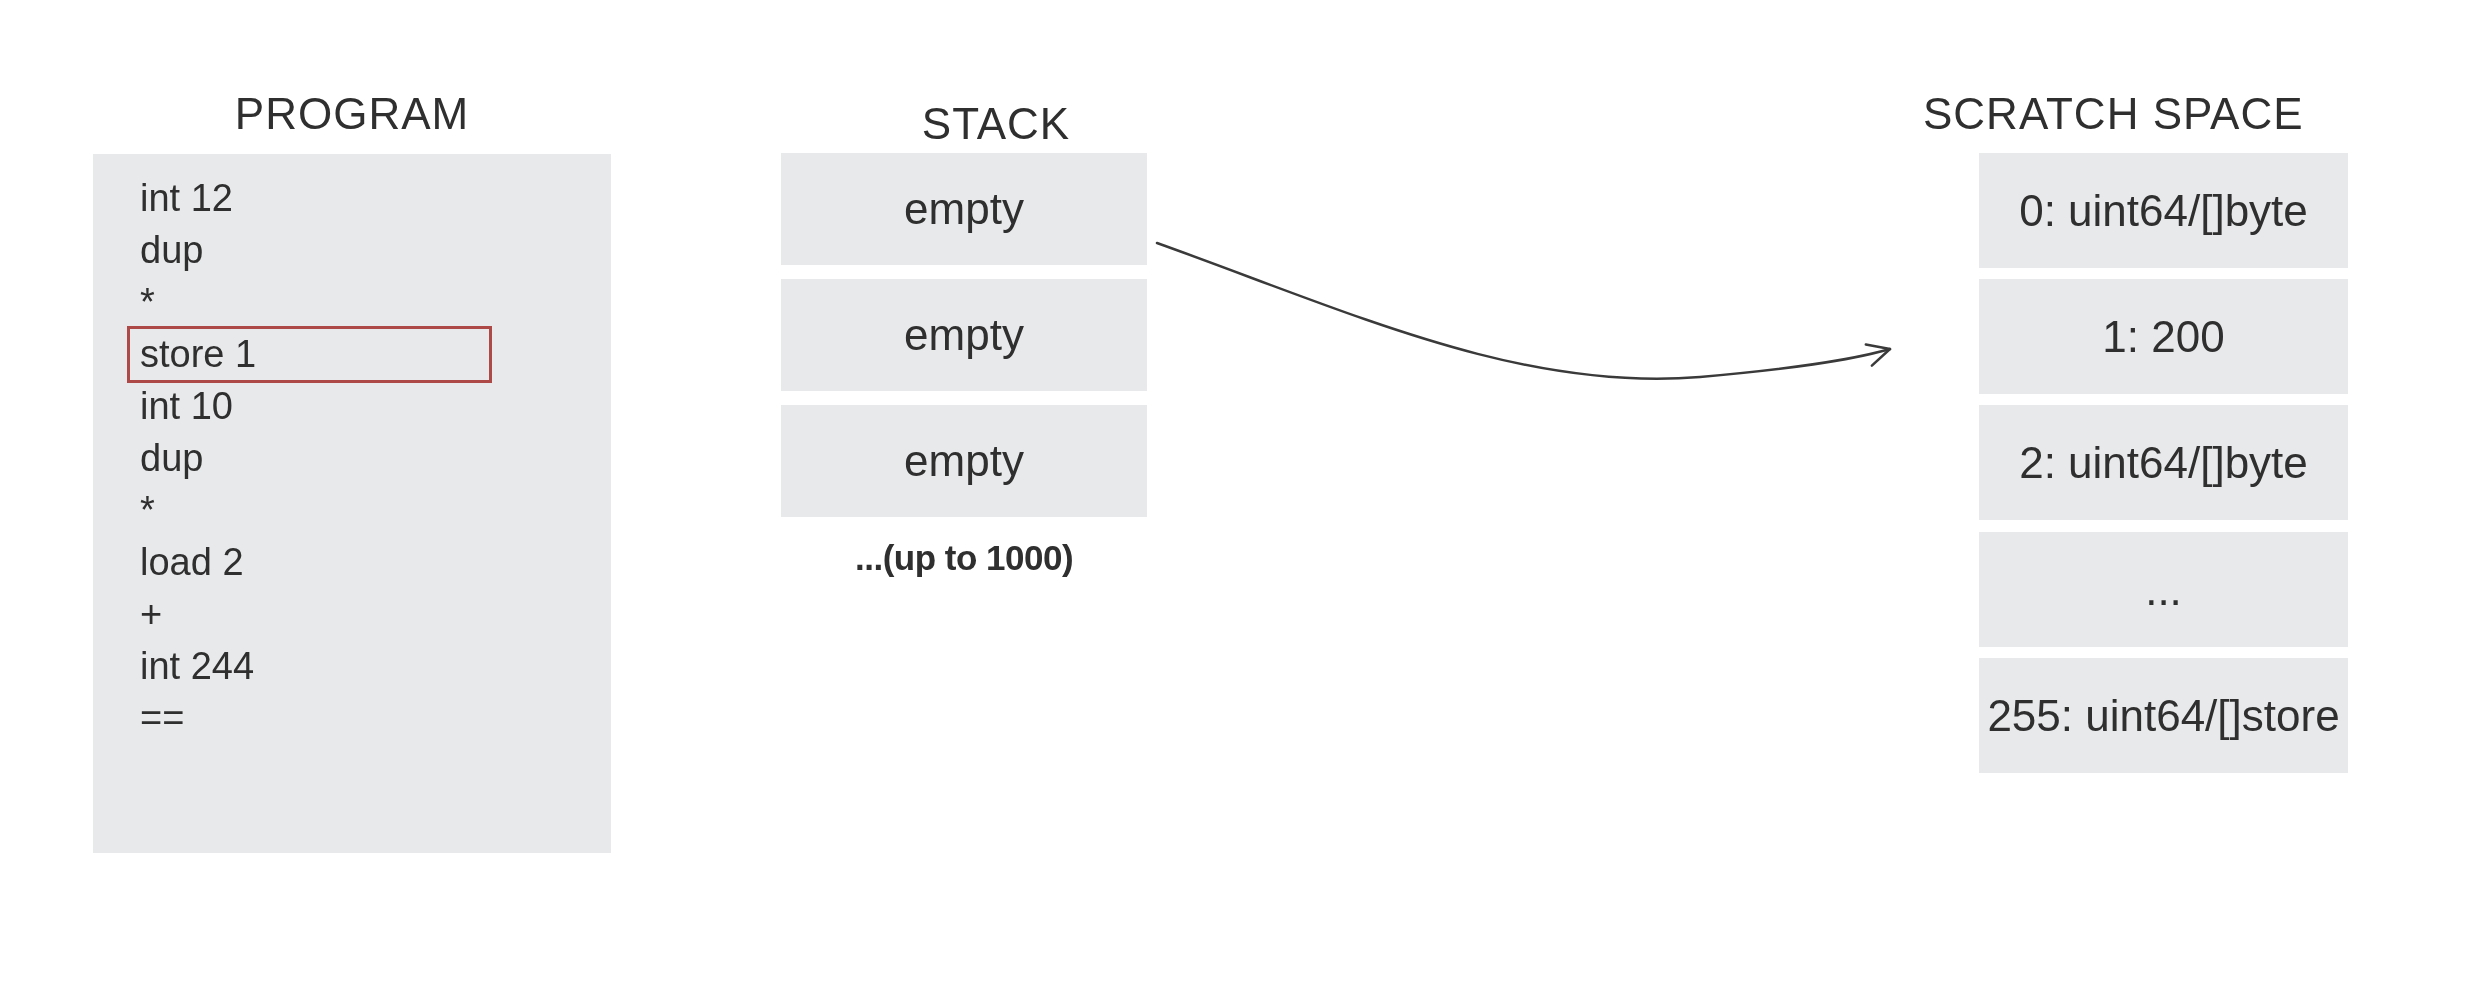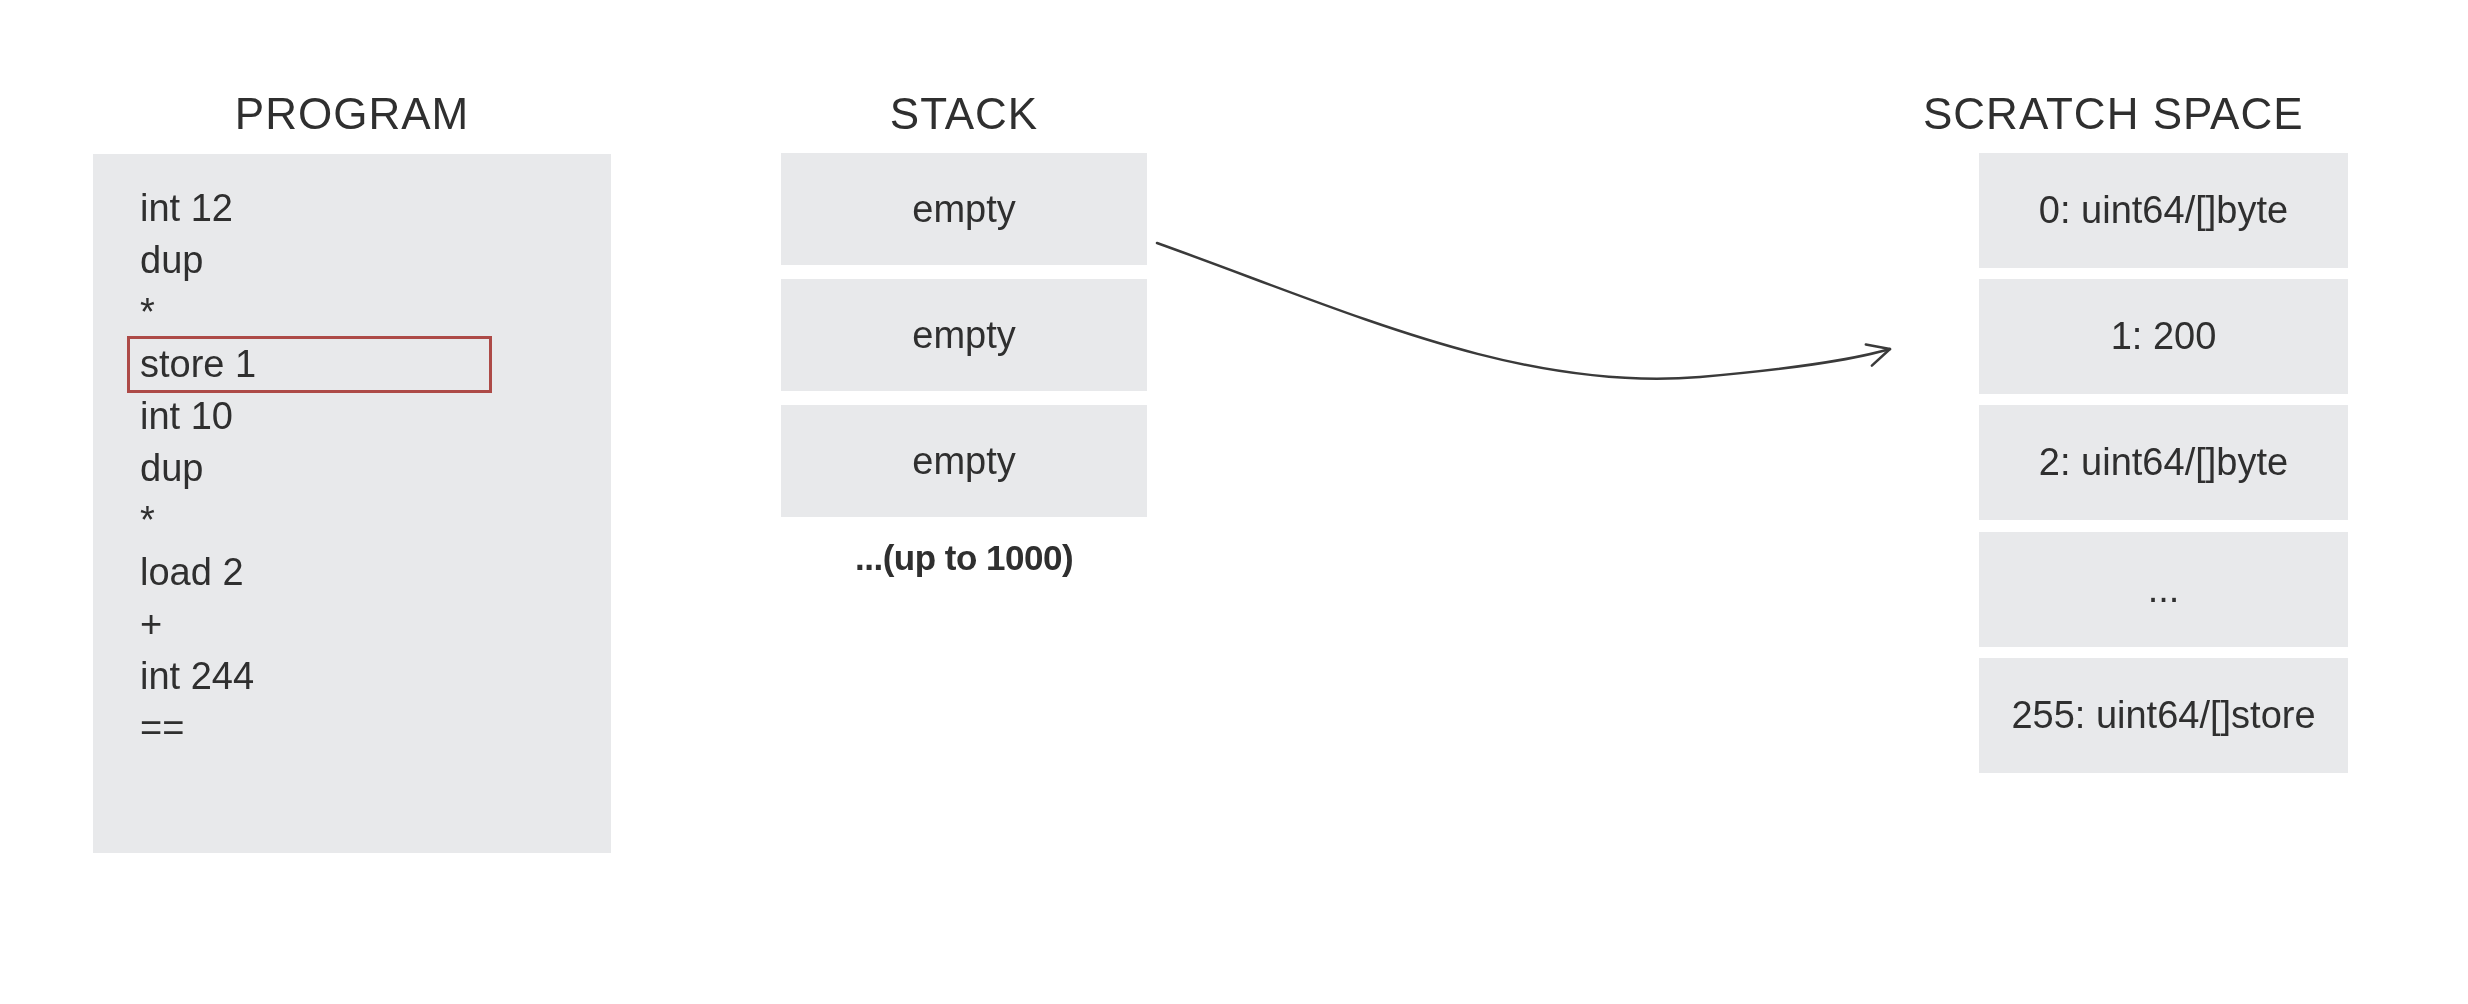--- a/index.html
+++ b/index.html
@@ -15,30 +15,30 @@
     position:absolute;
     top:92px;
     font-size:44px;
     line-height:44px;
     letter-spacing:1px;
     text-align:center;
     color:var(--color-text,#2f2f2f);
     white-space:nowrap;
   }
   #program-title{left:93px;width:518px;}
-  #stack-title{left:781px;width:366px;}
+  #stack-title{left:813px;width:366px;margin-top:10px;}
   #scratch-title{left:1923px;width:369px;}
 
   .program-box{
     position:absolute;
     left:93px;top:154px;
     width:518px;height:699px;
     background:var(--color-box_fill,#e8e9eb);
     box-sizing:border-box;
-    padding-top:28px;
+    padding-top:18px;
   }
   .prog-line{
     position:relative;
     height:52px;
     line-height:52px;
     padding-left:47px;
     font-size:38px;
     white-space:nowrap;
   }
   .prog-line.highlight::after{
@@ -49,21 +49,21 @@
     box-sizing:border-box;
     border:3px solid var(--color-highlight_border,#ad4a47);
   }
 
   .slot{
     position:absolute;
     display:flex;
     align-items:center;
     justify-content:center;
     background:var(--color-box_fill,#e8e9eb);
-    font-size:38px;
+    font-size:44px;
     white-space:nowrap;
   }
   .stack-slot{left:781px;width:366px;height:112px;}
   #stack-slot-0{top:153px;}
   #stack-slot-1{top:279px;}
   #stack-slot-2{top:405px;}
 
   .scratch-cell{left:1979px;width:369px;height:115px;}
   #scratch-cell-0{top:153px;}
   #scratch-cell-1{top:279px;}

